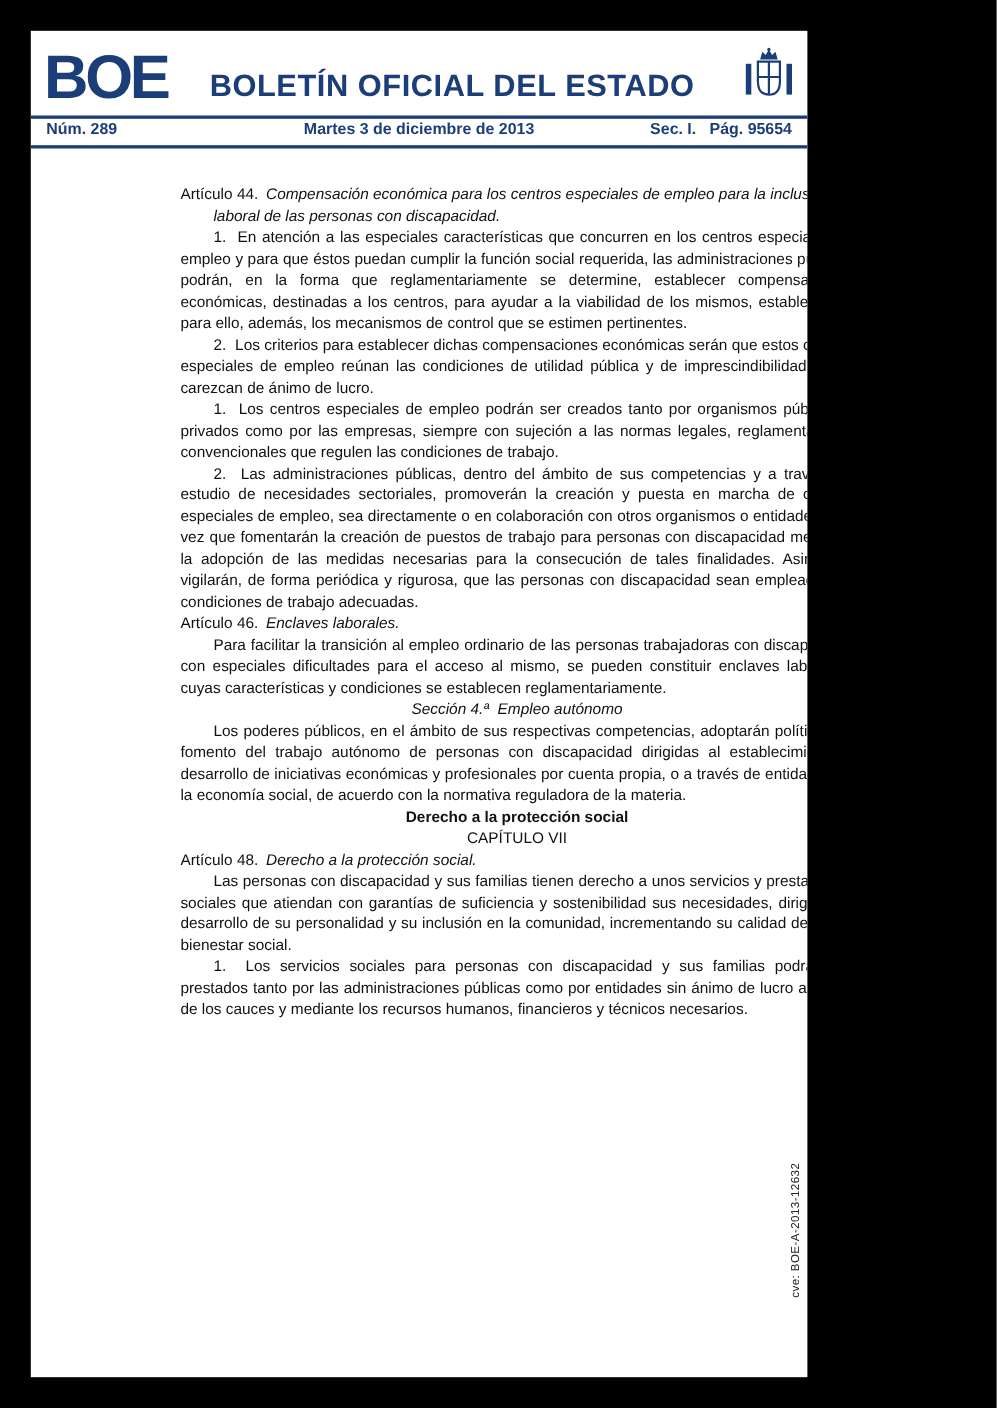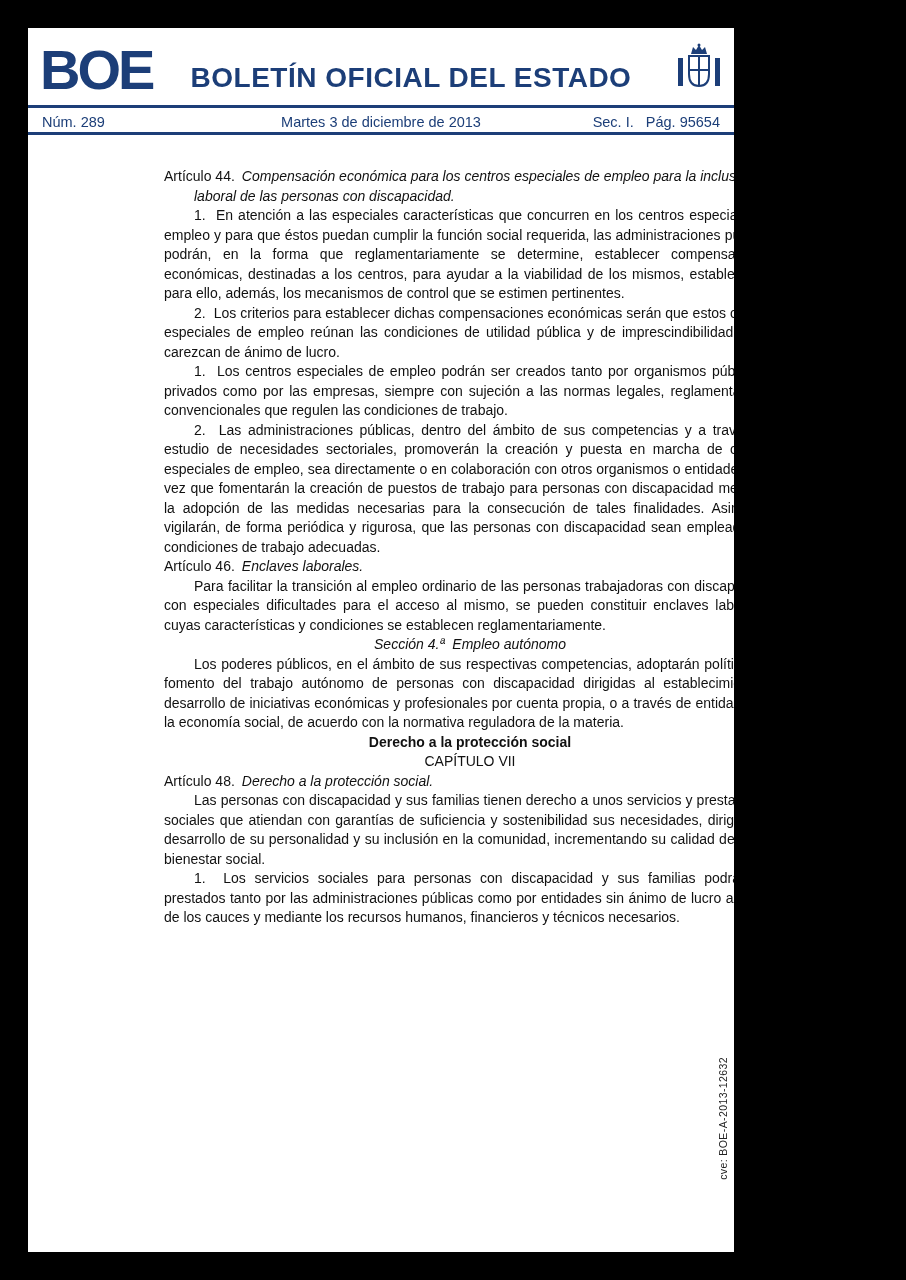--- a/index.html
+++ b/index.html
@@ -48,23 +48,23 @@
     width: 46px; height: 58px;
   }
   .rule {
     position: absolute; left: 0; right: 0; height: 3px;
     background: var(--boe-blue);
   }
   .rule-top { top: 77px; }
   .rule-bottom { top: 104px; }
   .header-bar {
     position: absolute; left: 14px; right: 14px; top: 82px; height: 20px;
-    display: flex; align-items: flex-end;
+    display: flex; align-items: flex-start;
     color: var(--boe-blue);
-    font-size: 14.5px; font-weight: normal;
+    font-size: 14.5px; font-weight: bold;
   }
   .hb-left  { flex: 1; text-align: left; }
   .hb-center{ flex: 2; text-align: center; }
   .hb-right { flex: 1; text-align: right; }
 
   
   .content {
     position: absolute; left: 136px; top: 139px; width: 612px;
     font-size: 14px; line-height: 19.5px; color: #111;
   }

